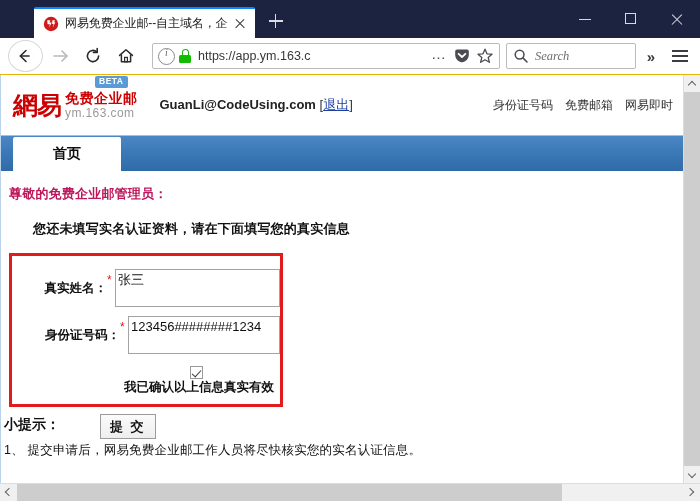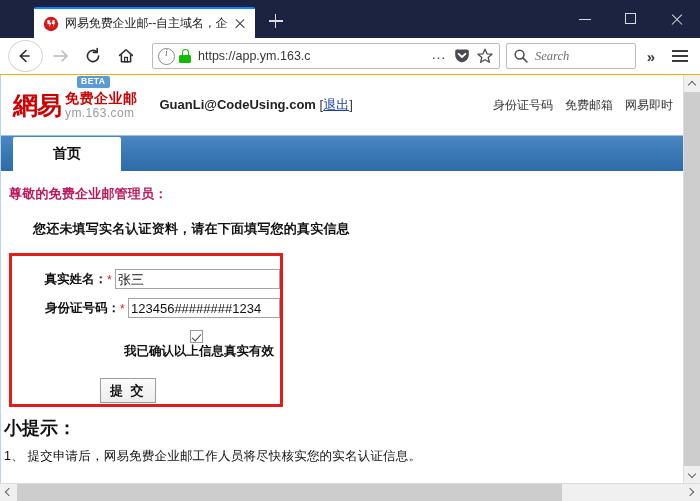--- a/index.html
+++ b/index.html
@@ -347,21 +347,21 @@
     letter-spacing: -1px;
     line-height: 28px;
   }
   .logo-right {
     margin-left: 4px;
     position: relative;
   }
   .beta-badge {
     position: absolute;
     top: -14px;
-    left: 12px;
+    left: 30px;
     background: #5b9bd5;
     color: #fff;
     font-size: 8.5px;
     font-weight: bold;
     padding: 0px 4px 1px 4px;
     border-radius: 2px;
     letter-spacing: 0.5px;
     line-height: 11px;
   }
   .logo-sub1 {
@@ -482,21 +482,21 @@
     color: #e21b1b;
     font-size: 12px;
     width: 8px;
     flex: 0 0 8px;
     line-height: 10px;
     align-self: flex-start;
     margin-top: 6px;
   }
   .text-input {
     width: 166px;
-    height: 20px;
+    height: 38px;
     border: 1px solid #a3a3a3;
     box-sizing: border-box;
     font-size: 13px;
     color: #111;
     padding: 0 2px;
     line-height: 20px;
     background: #fff;
     font-family: "Liberation Sans", sans-serif;
     cursor: text;
     overflow: hidden;
@@ -553,21 +553,21 @@
     box-sizing: border-box;
     cursor: pointer;
     letter-spacing: 2px;
   }
 
   .tips {
     padding-left: 3px;
     margin-top: 9px;
   }
   .tips-title {
-    font-size: 18px;
+    font-size: 14px;
     color: #111;
     font-weight: bold;
   }
   .tips-item {
     font-size: 12.5px;
     color: #111;
     font-weight: normal;
     margin-top: 8px;
     letter-spacing: 0.2px;
   }

